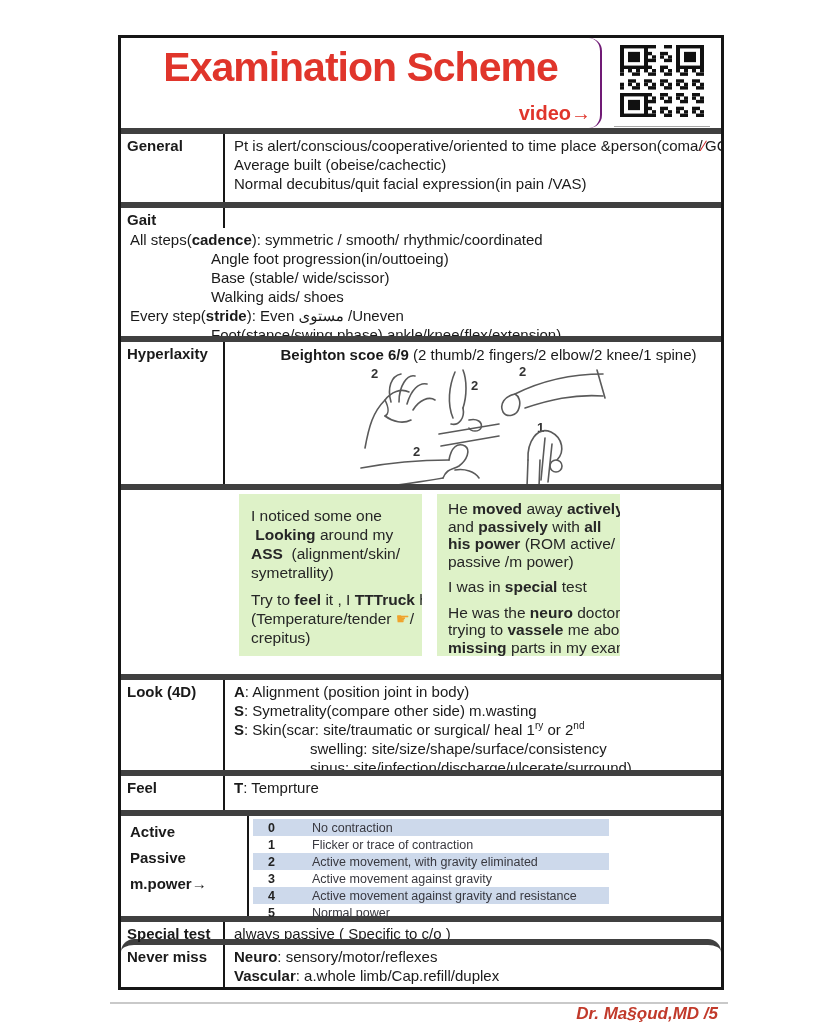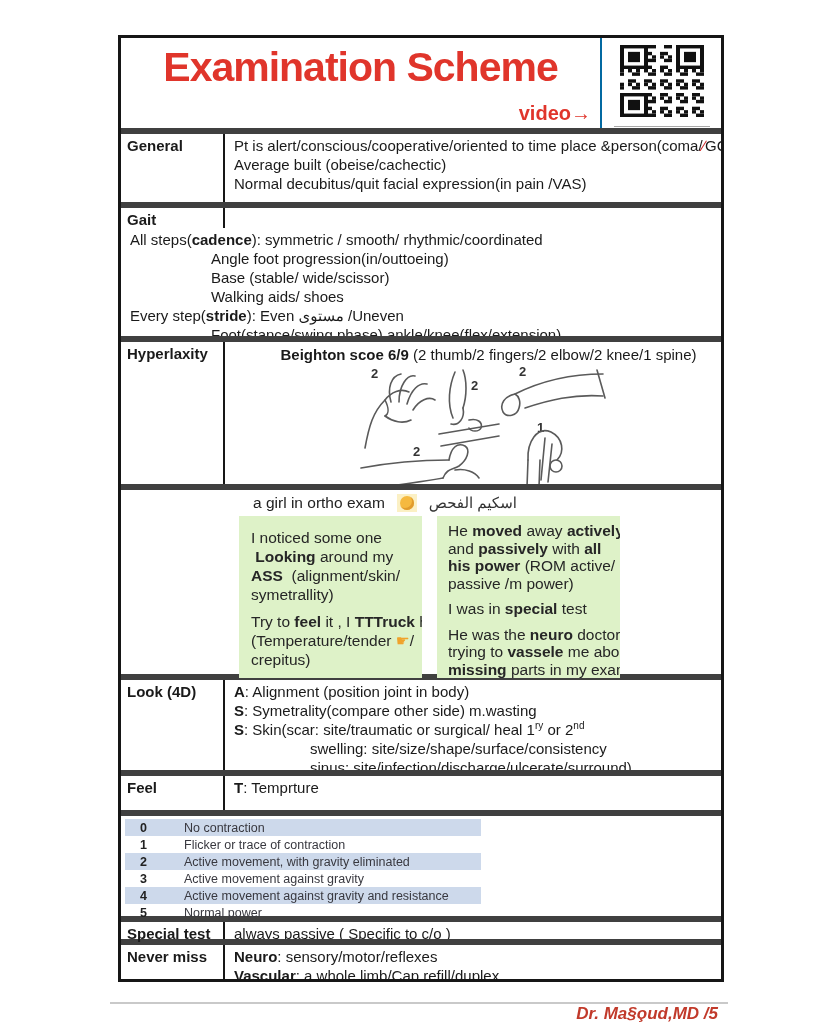--- a/index.html
+++ b/index.html
@@ -10,33 +10,33 @@
   .row:first-child{border-top:none;}
   .r-head{height:90px;}
   .r-general{height:74px;}
   .r-gait{height:134px;flex-direction:column;}
   .r-hyper{height:148px;gap:26px;}
   .r-story{height:190px;}
   .r-look{height:96px;}
   .r-feel{height:40px;}
   .r-move{height:106px;}
   .r-special{height:23px;}
-  .r-never{height:40px;}
+  .r-never{height:48px;border-radius:13px;}
   .label-cell{width:94px;min-width:94px;border-right:2px solid #161616;
               padding:3px 2px 0 6px;font-weight:bold;font-size:15px;box-sizing:content-box;}
   .content-cell{flex:1;padding:2px 4px 0 9px;font-size:15px;line-height:19px;position:relative;overflow:hidden;}
   .line{white-space:pre;}
   .ind-g{margin-left:81px;}
   .ind-l{margin-left:76px;}
   .seg-b{font-weight:bold;}
   .seg-red{color:#cc2020;}
   .seg-sup{vertical-align:super;font-size:10px;line-height:0;}
   .seg-orange{color:#f0a32b;}
   
-  .title-cell{flex:1;position:relative;border-right:2px solid #0369a1;}
+  .title-cell{flex:1;position:relative;border-right:2px solid #701a75;border-radius:13px;}
   .doc-title{margin-top:6px;text-align:center;font-size:41px;font-weight:bold;color:#e0352b;letter-spacing:-1px;}
   .video-link{position:absolute;right:9px;bottom:3px;font-size:20px;font-weight:bold;color:#e0352b;}
   .qr-cell{width:119px;min-width:119px;display:flex;flex-direction:column;align-items:center;padding-top:7px;}
   .qr-rule{width:96px;border-top:1px solid #a8a8a8;margin-top:5px;}
   
   .hyper-heading{text-align:center;margin-top:1px;}
   .fig-svg{position:absolute;left:100px;top:22px;}
   .fig-svg path{fill:none;stroke:#5a5a5a;stroke-width:1.6;stroke-linecap:round;}
   .fig-svg circle{fill:none;stroke:#5a5a5a;stroke-width:1.6;}
   .fig-svg text{font-family:"Liberation Sans",sans-serif;font-size:13px;font-weight:bold;fill:#333;}
@@ -278,25 +278,20 @@
           <path d="M194,74 L190,116"></path>
           <path d="M201,80 L197,118"></path>
           <path d="M170,123 L182,124"></path>
           <path d="M183,123 L195,124"></path>
         </svg>
       </div>
     </div>
 
     <div class="row r-story">
       <div class="story-cell">
-        <div class="story-head">
-          <span class="story-head-text">a girl in ortho exam</span>
-          <span class="emoji-chip"><span class="girl-emoji"></span></span>
-          <span class="story-arabic">اسكيم الفحص</span>
-        </div>
         <div class="story-blocks">
           <div class="story-block sb-left">
             <div class="sline"><span>I noticed some one</span></div>
             <div class="sline"><span> </span><span class="seg-b">Looking</span><span> around my</span></div>
             <div class="sline"><span class="seg-b">ASS</span><span>  (alignment/skin/</span></div>
             <div class="sline"><span>symetrallity)</span></div>
             <div class="blank"></div>
             <div class="sline"><span>Try to </span><span class="seg-b">feel</span><span> it , I </span><span class="seg-b">TTTruck</span><span> him</span></div>
             <div class="sline"><span>(Temperature/tender </span><span class="seg-orange">☛</span><span>/</span></div>
             <div class="sline"><span>crepitus)</span></div>
@@ -330,20 +325,25 @@
 
     <div class="row r-feel">
       <div class="label-cell">Feel</div>
       <div class="content-cell">
         <div class="line"><span class="seg-b">T</span><span>: Temprture</span></div>
       </div>
     </div>
 
     <div class="row r-move">
       <div class="move-content">
+        <div class="move-opts">
+          <div>Active</div>
+          <div>Passive</div>
+          <div>m.power→</div>
+        </div>
         <div class="power-table">
           <div class="pt-row pt-blue">
             <span class="pt-grade">0</span>
             <span class="pt-desc">No contraction</span>
           </div>
           <div class="pt-row">
             <span class="pt-grade">1</span>
             <span class="pt-desc">Flicker or trace of contraction</span>
           </div>
           <div class="pt-row pt-blue">

